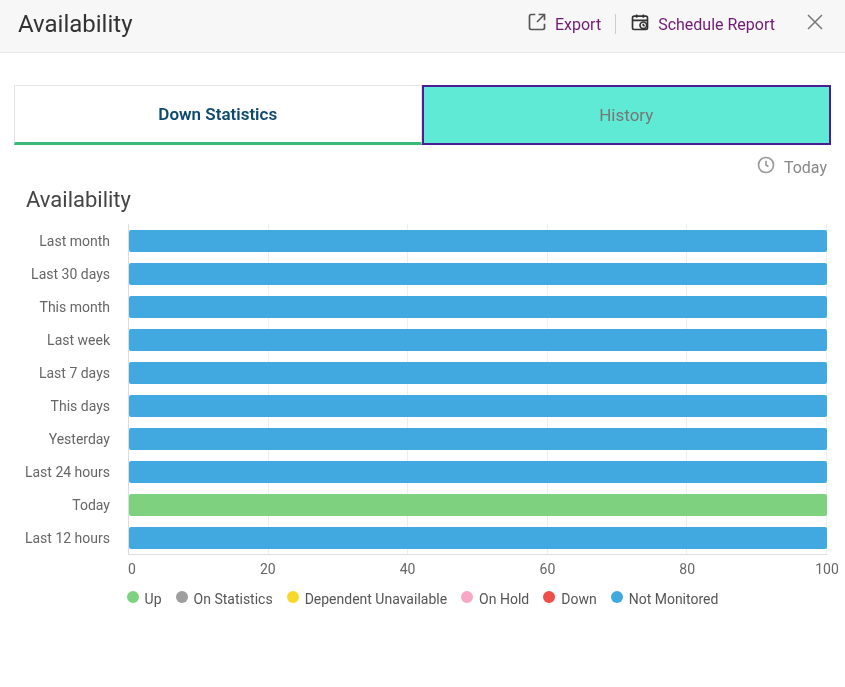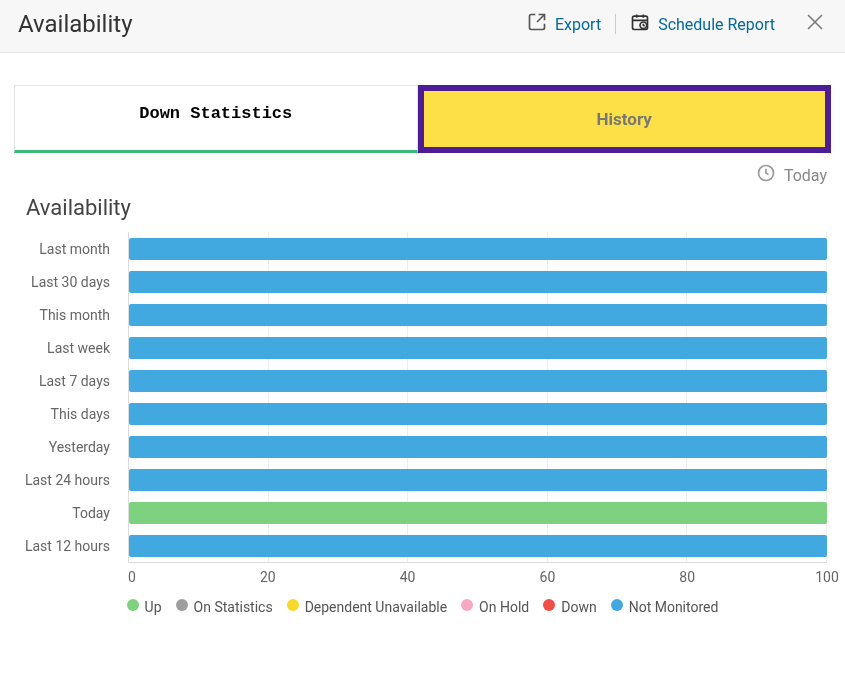--- a/index.html
+++ b/index.html
@@ -1,25 +1,25 @@
 <!DOCTYPE html>
 <html><head>
   <meta charset="utf-8">
   <style>
     * { box-sizing: border-box; margin: 0; padding: 0; }
     body { font-family: -apple-system, "Segoe UI", Roboto, Arial, sans-serif; background:#fff; color:#333; width:845px; height:687px; overflow:hidden; }
     .header { display:flex; align-items:center; justify-content:space-between; padding:10px 18px 14px 18px; background:#f7f7f7; border-bottom:1px solid #e8e8e8; }
     .header-title { font-size:24px; color:#333; font-weight:400; }
     .header-actions { display:flex; align-items:center; gap:14px; }
-    .action-btn { display:flex; align-items:center; gap:8px; cursor:pointer; font-size:16px; color:#0369a1; }
+    .action-btn { display:flex; align-items:center; gap:8px; cursor:pointer; font-size:16px; color:#701a75; }
     .divider-v { width:1px; height:20px; background:#ccc; }
     .close-btn { cursor:pointer; display:flex; align-items:center; }
     .tabs { display:flex; margin:32px 14px 0 14px; }
-    .tab { flex:1; text-align:center; padding:18px 0; background:#fde047; border:6px solid #4c1d95; font-size:17px; color:#777; cursor:pointer;font-weight:bold; }
-    .tab.active { background:#fff; color:#000000; font-weight:600; border-top:1px solid #e4e4e4; border-left:1px solid #e4e4e4; border-right:1px solid #e4e4e4; border-bottom:3px solid #3cb878;font-family:Liberation Mono, monospace; }
+    .tab { flex:1; text-align:center; padding:18px 0; background:#5eead4; border:2px solid #4c1d95; font-size:17px; color:#777; cursor:pointer; }
+    .tab.active { background:#fff; color:#0c4a6e; font-weight:600; border-top:1px solid #e4e4e4; border-left:1px solid #e4e4e4; border-right:1px solid #e4e4e4; border-bottom:3px solid #3cb878; }
     .range-row { display:flex; justify-content:flex-end; align-items:center; gap:8px; padding:10px 18px 0 18px; color:#888; font-size:16px; }
     .chart-wrap { margin:0 18px; }
     .chart-title { font-size:22px; color:#444; font-weight:400; margin:8px 0 12px 8px; }
     .chart { display:flex; }
     .y-labels { display:flex; flex-direction:column; width:110px; }
     .y-label { height:33px; display:flex; align-items:center; justify-content:flex-end; padding-right:18px; font-size:14px; color:#666; }
     .plot { flex:1; position:relative; border-left:1px solid #ddd; border-bottom:1px solid #ddd; }
     .grid { position:absolute; inset:0; display:flex; pointer-events:none; }
     .grid-col { flex:1; border-right:1px solid #eee; }
     .bars { position:relative; }

